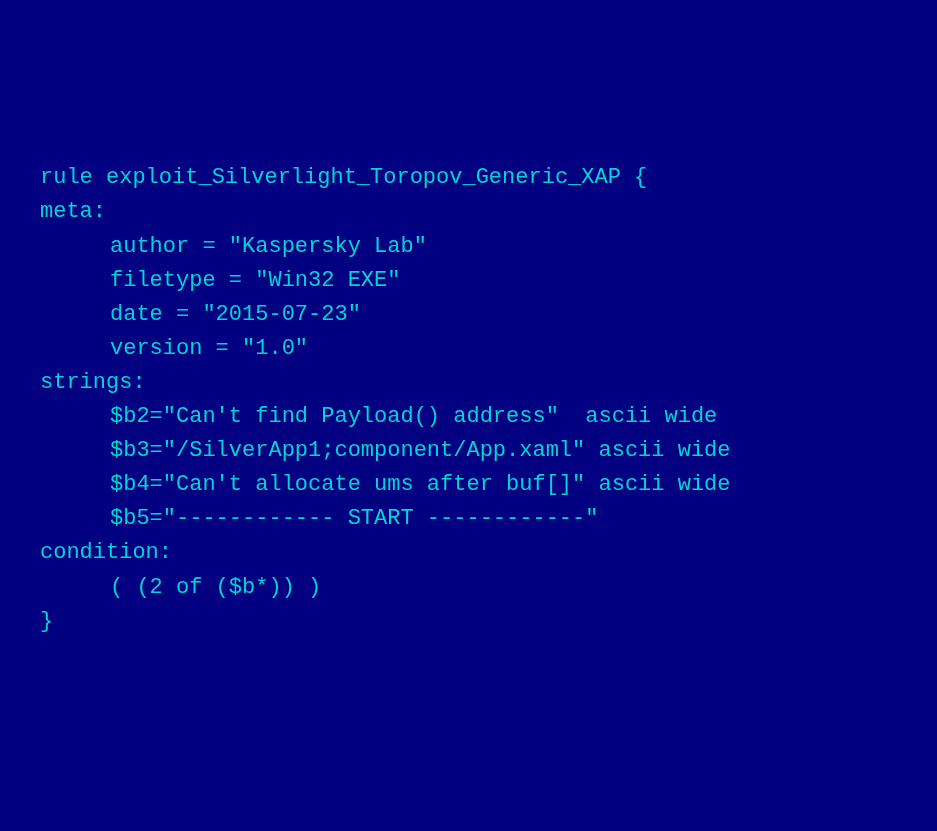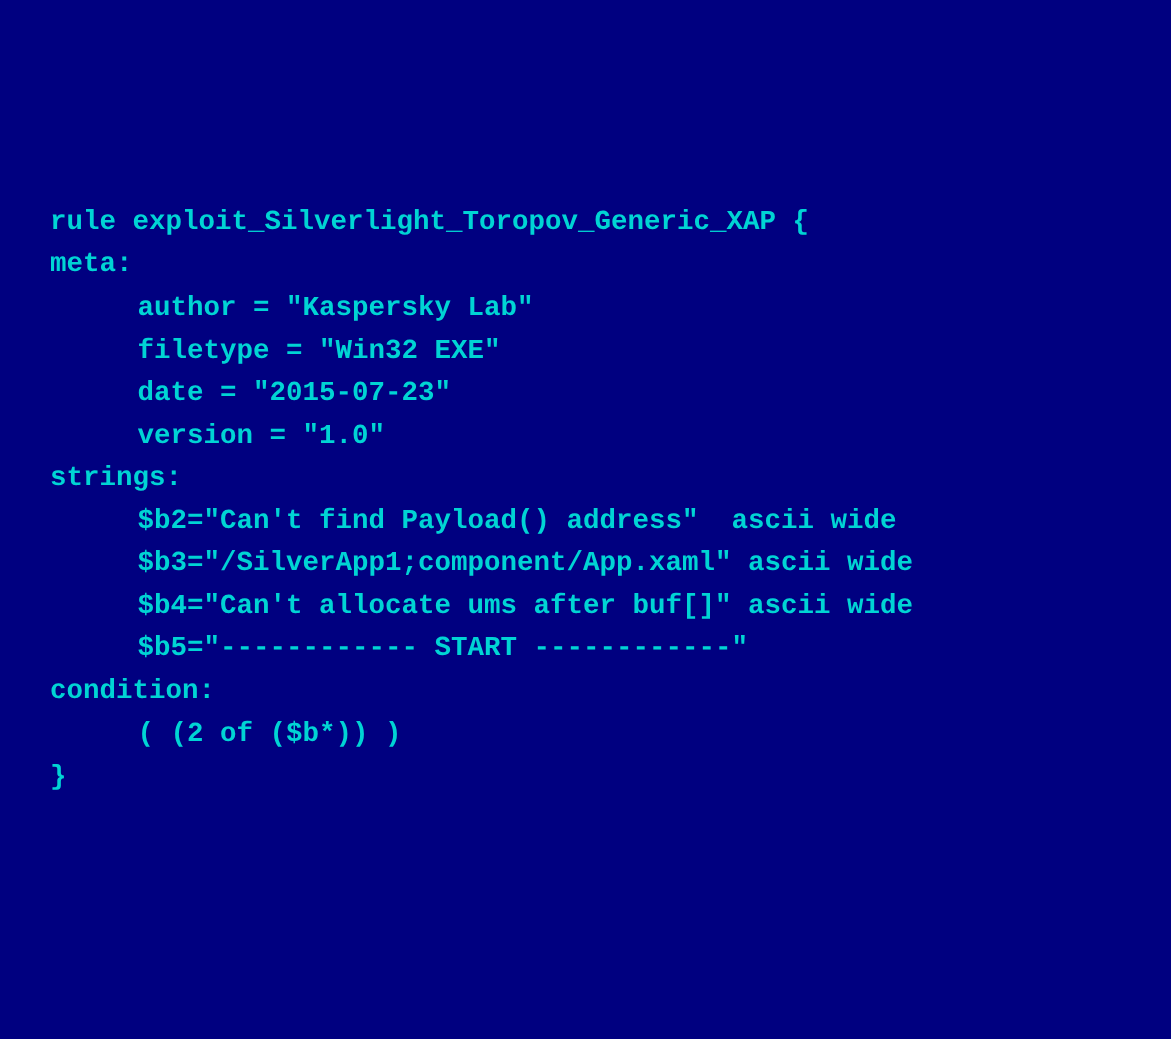--- a/index.html
+++ b/index.html
@@ -13,21 +13,20 @@
       font-family: 'Consolas', 'Monaco', 'Courier New', monospace;
       font-size: 22px;
       line-height: 1.55;
       padding: 25px 40px;
       width: 937px;
       height: 831px;
       white-space: pre;
     }
     .code-line {
       display: block;
-      font-weight: bold;
     }
     .indent-1 {
       padding-left: 70px;
     }
   </style>
 </head>
 <body>
 
 
 

